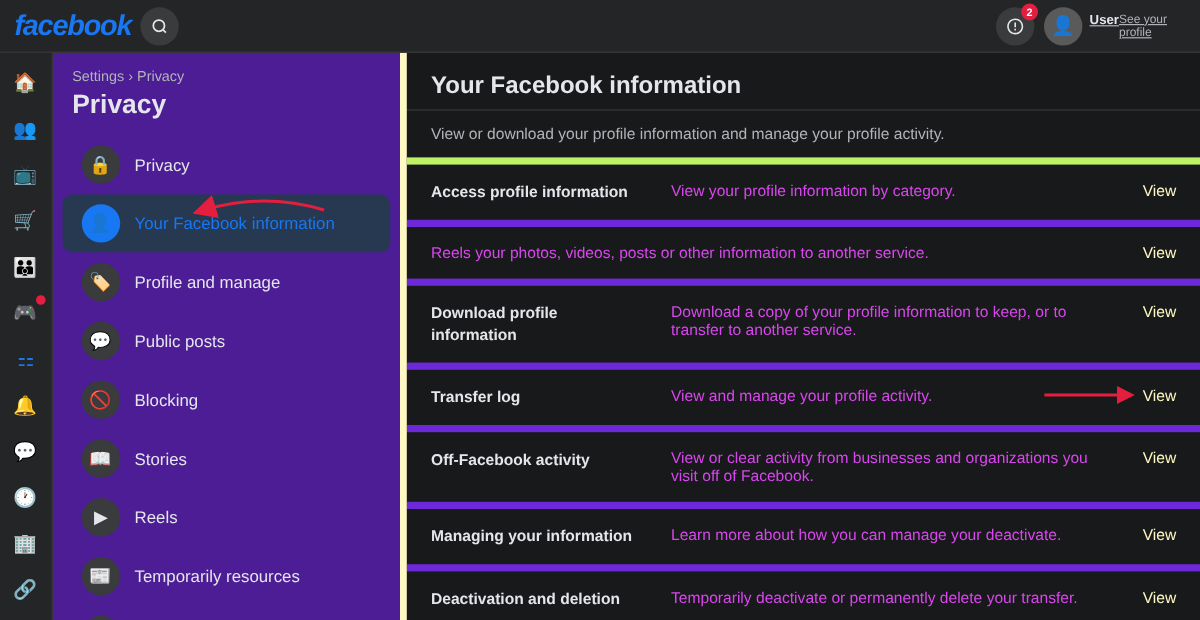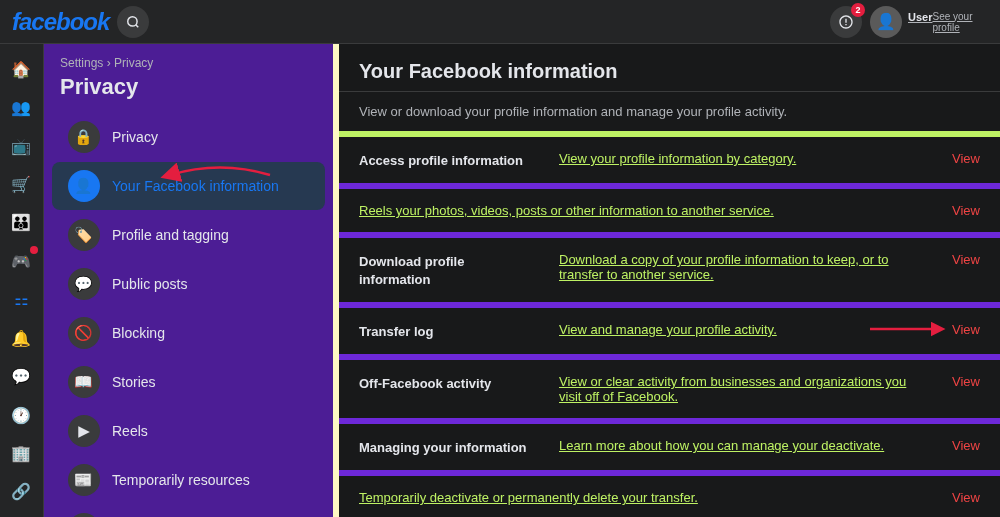--- a/index.html
+++ b/index.html
@@ -243,28 +243,27 @@
     .info-row-left {
       flex: 0 0 180px;
     }
     .info-row-label {
       font-size: 13px;
       font-weight: 600;
       color: #e4e6eb;
     }
     .info-row-desc {
       font-size: 13px;
-      color: #bef264;
+      color: #d946ef;
       flex: 1;
-      text-decoration: underline;
     }
     .info-row-action {
       flex-shrink: 0;
       font-size: 13px;
-      color: #ef4444;
+      color: #fef9c3;
       cursor: pointer;
       font-weight: 500;
       padding-left: 20px;
     }
 
     
     ::-webkit-scrollbar { width: 6px; }
     ::-webkit-scrollbar-track { background: #242526; }
     ::-webkit-scrollbar-thumb { background: #4a4b4c; border-radius: 3px; }
   </style>
@@ -327,21 +326,21 @@
     <div class="sidebar-menu-item">
       <div class="sidebar-menu-icon">🔒</div>
       <span class="sidebar-menu-label">Privacy</span>
     </div>
     <div class="sidebar-menu-item active">
       <div class="sidebar-menu-icon">👤</div>
       <span class="sidebar-menu-label">Your Facebook information</span>
     </div>
     <div class="sidebar-menu-item">
       <div class="sidebar-menu-icon">🏷️</div>
-      <span class="sidebar-menu-label">Profile and tagging</span>
+      <span class="sidebar-menu-label">Profile and manage</span>
     </div>
     <div class="sidebar-menu-item">
       <div class="sidebar-menu-icon">💬</div>
       <span class="sidebar-menu-label">Public posts</span>
     </div>
     <div class="sidebar-menu-item">
       <div class="sidebar-menu-icon">🚫</div>
       <span class="sidebar-menu-label">Blocking</span>
     </div>
     <div class="sidebar-menu-item">
@@ -416,20 +415,23 @@
 
     <div class="info-row">
       <div class="info-row-left">
         <span class="info-row-label">Managing your information</span>
       </div>
       <span class="info-row-desc">Learn more about how you can manage your deactivate.</span>
       <span class="info-row-action">View</span>
     </div>
 
     <div class="info-row">
+      <div class="info-row-left">
+        <span class="info-row-label">Deactivation and deletion</span>
+      </div>
       <span class="info-row-desc">Temporarily deactivate or permanently delete your transfer.</span>
       <span class="info-row-action">View</span>
     </div>
   </div>
 </div>
 
 <svg style="position:fixed;top:155px;left:160px;pointer-events:none;z-index:999;" width="120" height="40" viewBox="0 0 120 40">
   <defs>
     <marker id="arrowhead1" markerWidth="8" markerHeight="8" refX="4" refY="4" orient="auto">
       <polygon points="0 0, 8 4, 0 8" fill="#e41e3f"></polygon>

